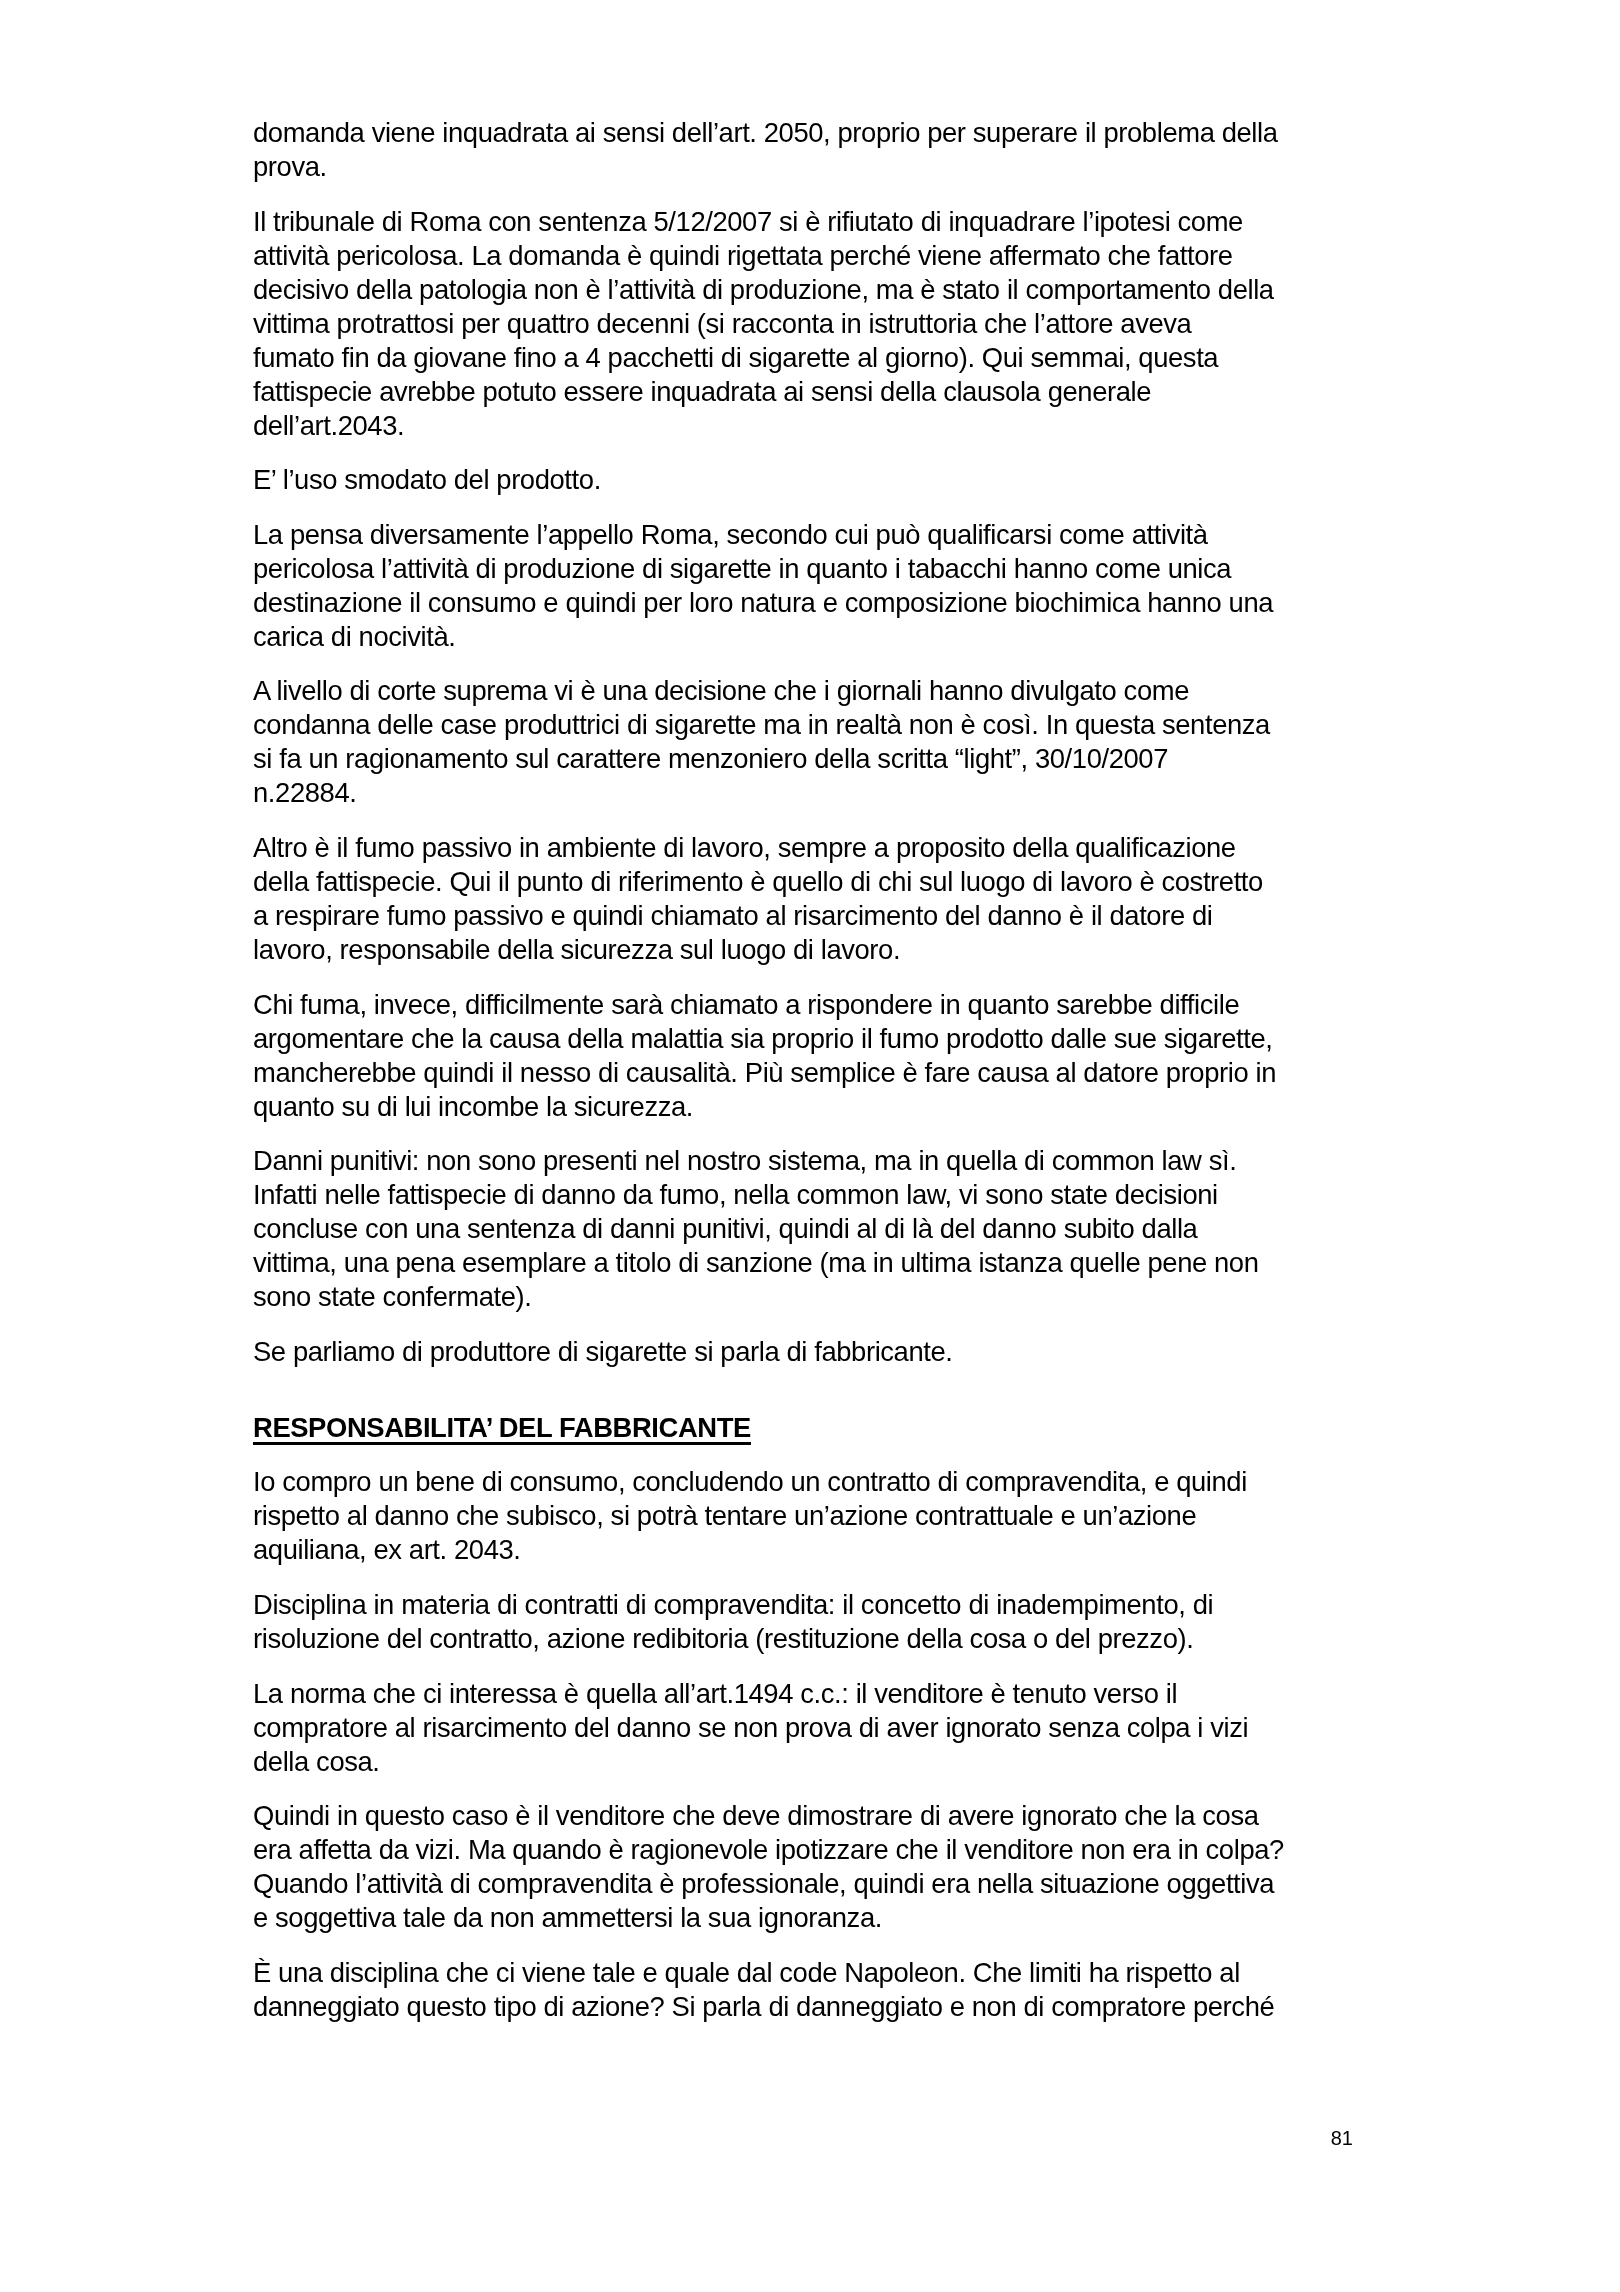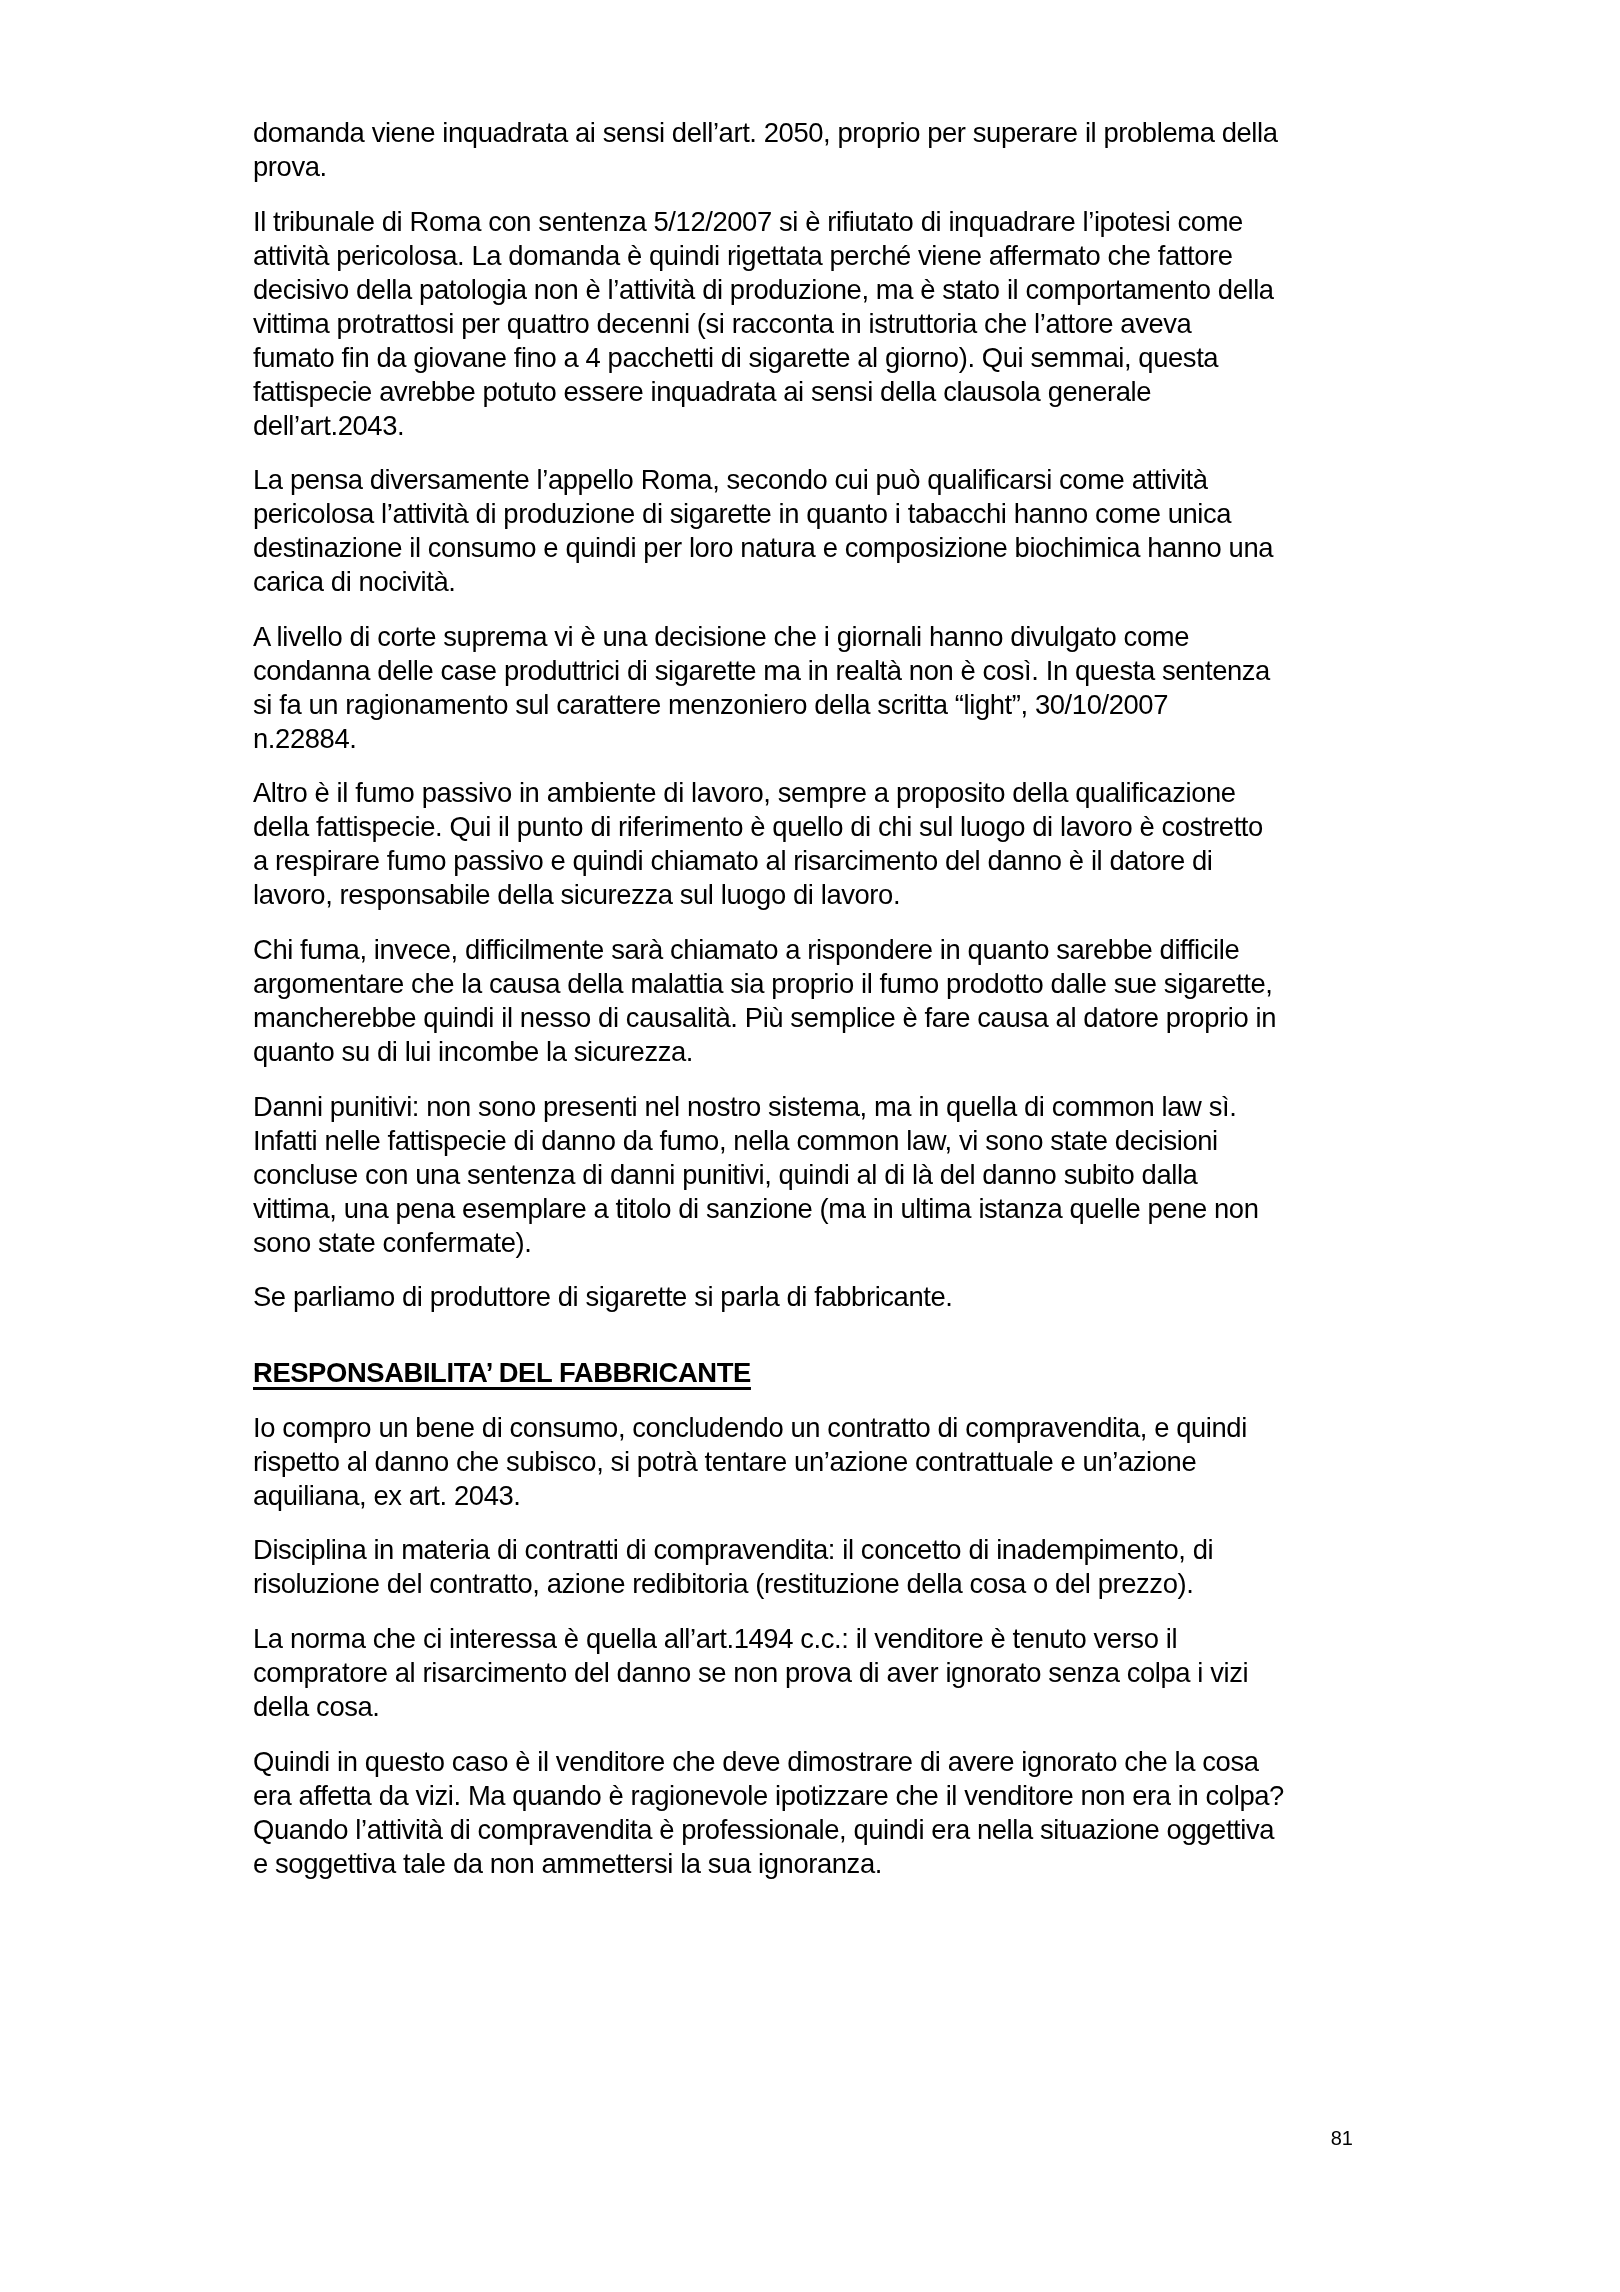--- a/index.html
+++ b/index.html
@@ -51,20 +51,21 @@
   <div class="content" id="content">
       <p class="para">domanda viene inquadrata ai sensi dell’art. 2050, proprio per superare il problema della
 prova.</p>
       <p class="para">Il tribunale di Roma con sentenza 5/12/2007 si è rifiutato di inquadrare l’ipotesi come
 attività pericolosa. La domanda è quindi rigettata perché viene affermato che fattore
 decisivo della patologia non è l’attività di produzione, ma è stato il comportamento della
 vittima protrattosi per quattro decenni (si racconta in istruttoria che l’attore aveva
 fumato fin da giovane fino a 4 pacchetti di sigarette al giorno). Qui semmai, questa
 fattispecie avrebbe potuto essere inquadrata ai sensi della clausola generale
 dell’art.2043.</p>
+      <p class="para">E’ l’uso smodato del prodotto.</p>
       <p class="para">La pensa diversamente l’appello Roma, secondo cui può qualificarsi come attività
 pericolosa l’attività di produzione di sigarette in quanto i tabacchi hanno come unica
 destinazione il consumo e quindi per loro natura e composizione biochimica hanno una
 carica di nocività.</p>
       <p class="para">A livello di corte suprema vi è una decisione che i giornali hanno divulgato come
 condanna delle case produttrici di sigarette ma in realtà non è così. In questa sentenza
 si fa un ragionamento sul carattere menzoniero della scritta “light”, 30/10/2007
 n.22884.</p>
       <p class="para">Altro è il fumo passivo in ambiente di lavoro, sempre a proposito della qualificazione
 della fattispecie. Qui il punto di riferimento è quello di chi sul luogo di lavoro è costretto
@@ -86,16 +87,18 @@
 aquiliana, ex art. 2043.</p>
       <p class="para">Disciplina in materia di contratti di compravendita: il concetto di inadempimento, di
 risoluzione del contratto, azione redibitoria (restituzione della cosa o del prezzo).</p>
       <p class="para">La norma che ci interessa è quella all’art.1494 c.c.: il venditore è tenuto verso il
 compratore al risarcimento del danno se non prova di aver ignorato senza colpa i vizi
 della cosa.</p>
       <p class="para">Quindi in questo caso è il venditore che deve dimostrare di avere ignorato che la cosa
 era affetta da vizi. Ma quando è ragionevole ipotizzare che il venditore non era in colpa?
 Quando l’attività di compravendita è professionale, quindi era nella situazione oggettiva
 e soggettiva tale da non ammettersi la sua ignoranza.</p>
+      <p class="para">È una disciplina che ci viene tale e quale dal code Napoleon. Che limiti ha rispetto al
+danneggiato questo tipo di azione? Si parla di danneggiato e non di compratore perché</p>
     </div>
   <div class="page-number">81</div>
 </div>
 
 
 </body></html>

